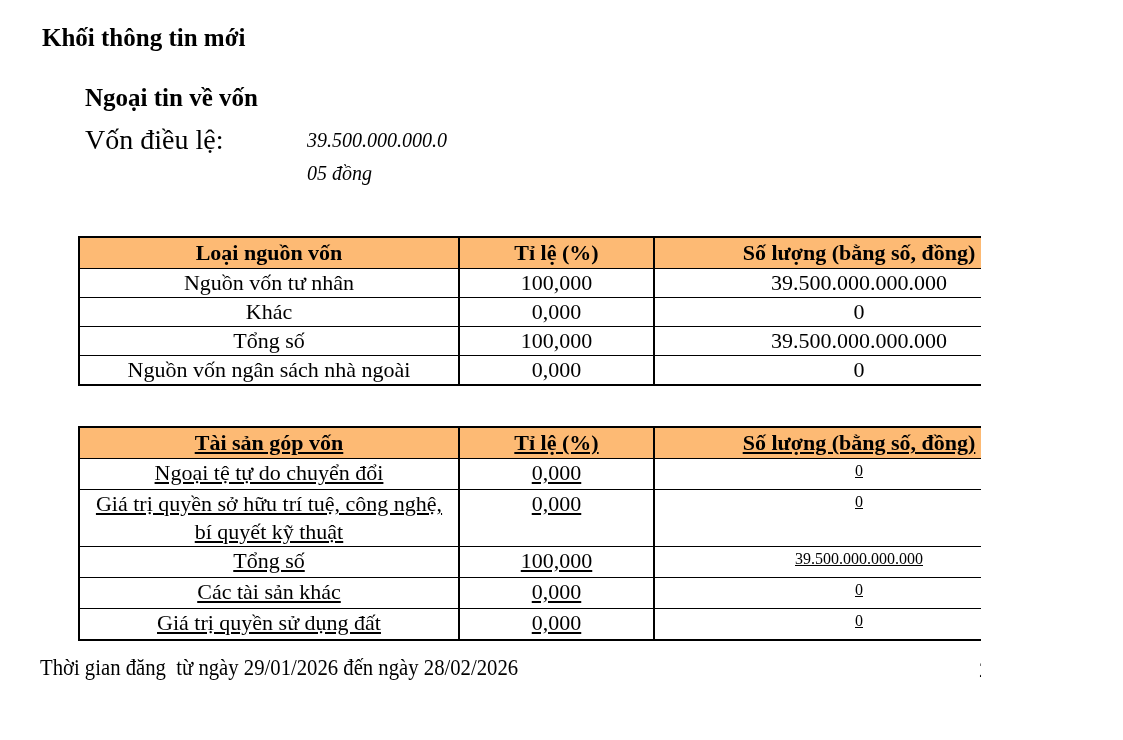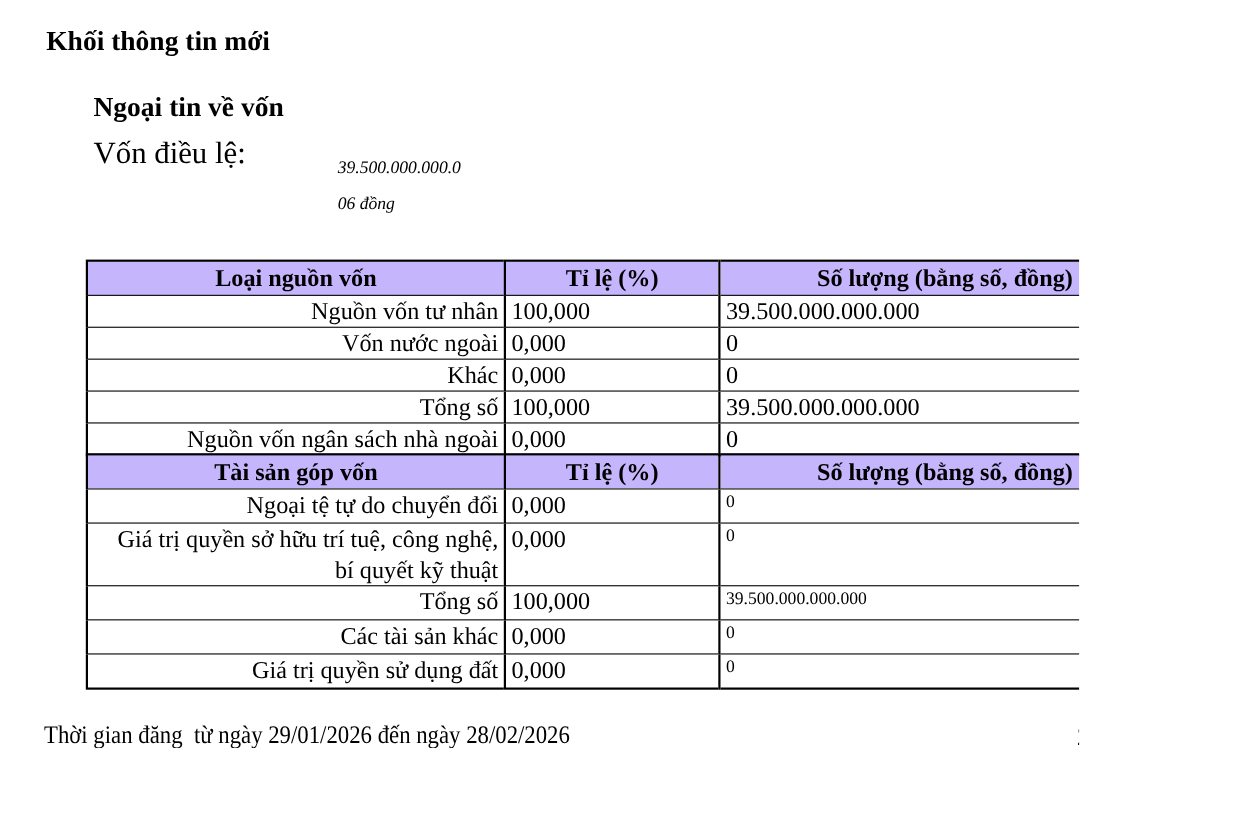--- a/index.html
+++ b/index.html
@@ -18,48 +18,48 @@
   }
   .section-title {
     position: absolute; left: 85px; top: 84px;
     font-size: 25px; font-weight: bold; margin: 0;
   }
   .capital-label {
     position: absolute; left: 85px; top: 124px;
     font-size: 28px;
   }
   .capital-value {
-    position: absolute; left: 307px; top: 136px;
-    font-size: 16px; font-style: italic; line-height: 33px;
+    position: absolute; left: 307px; top: 124px;
+    font-size: 20px; font-style: italic; line-height: 33px;
     width: 240px;
   }
   table.data-table {
     position: absolute; left: 78px; width: 985px;
     border-collapse: collapse; table-layout: fixed;
     font-size: 22px;
     border: 2px solid #000000;
   }
   .table-1 { top: 236px; }
-  .table-2 { top: 412px; }
+  .table-2 { top: 426px; text-decoration: underline; }
   .data-table th, .data-table td {
     border: 1px solid #000000;
     border-left-width: 2px;
     border-right-width: 2px;
     padding: 0 5px;
     overflow: hidden;
   }
   .data-table th {
-    background: #c4b5fd;
+    background: #fdba74;
     font-weight: bold;
     text-align: center;
     height: 30px;
   }
   .data-table td { height: 28px; line-height: 28px; }
-  .td-label { text-align: right; }
-  .td-num { text-align: left; }
+  .td-label { text-align: center; }
+  .td-num { text-align: center; }
   .table-2 td { vertical-align: top; height: 30px; }
   .table-2 td.td-num-small {
     font-size: 16px;
     line-height: 23px;
   }
   .publish-period {
     position: absolute; left: 40px; top: 655px;
     font-size: 23px;
     transform: scaleX(0.9);
     transform-origin: 0 50%;
@@ -76,46 +76,41 @@
 <div class="page">
 
   <h1 class="doc-title">Khối thông tin mới</h1>
 
   <h2 class="section-title">Ngoại tin về vốn</h2>
 
   <div class="capital-label">Vốn điều lệ:</div>
 
   <div class="capital-value">
     <div>39.500.000.000.0</div>
-    <div>06 đồng</div>
+    <div>05 đồng</div>
   </div>
 
   <table class="data-table table-1">
     <colgroup>
         <col style="width:380px">
         <col style="width:195px">
         <col style="width:410px">
       </colgroup>
     <thead>
       <tr>
         <th>Loại nguồn vốn</th>
         <th>Tỉ lệ (%)</th>
         <th>Số lượng (bằng số, đồng)</th>
       </tr>
     </thead>
     <tbody>
       <tr>
         <td class="td-label">Nguồn vốn tư nhân</td>
         <td class="td-num">100,000</td>
         <td class="td-num">39.500.000.000.000</td>
-      </tr>
-      <tr>
-        <td class="td-label">Vốn nước ngoài</td>
-        <td class="td-num">0,000</td>
-        <td class="td-num">0</td>
       </tr>
       <tr>
         <td class="td-label">Khác</td>
         <td class="td-num">0,000</td>
         <td class="td-num">0</td>
       </tr>
       <tr>
         <td class="td-label">Tổng số</td>
         <td class="td-num">100,000</td>
         <td class="td-num">39.500.000.000.000</td>

